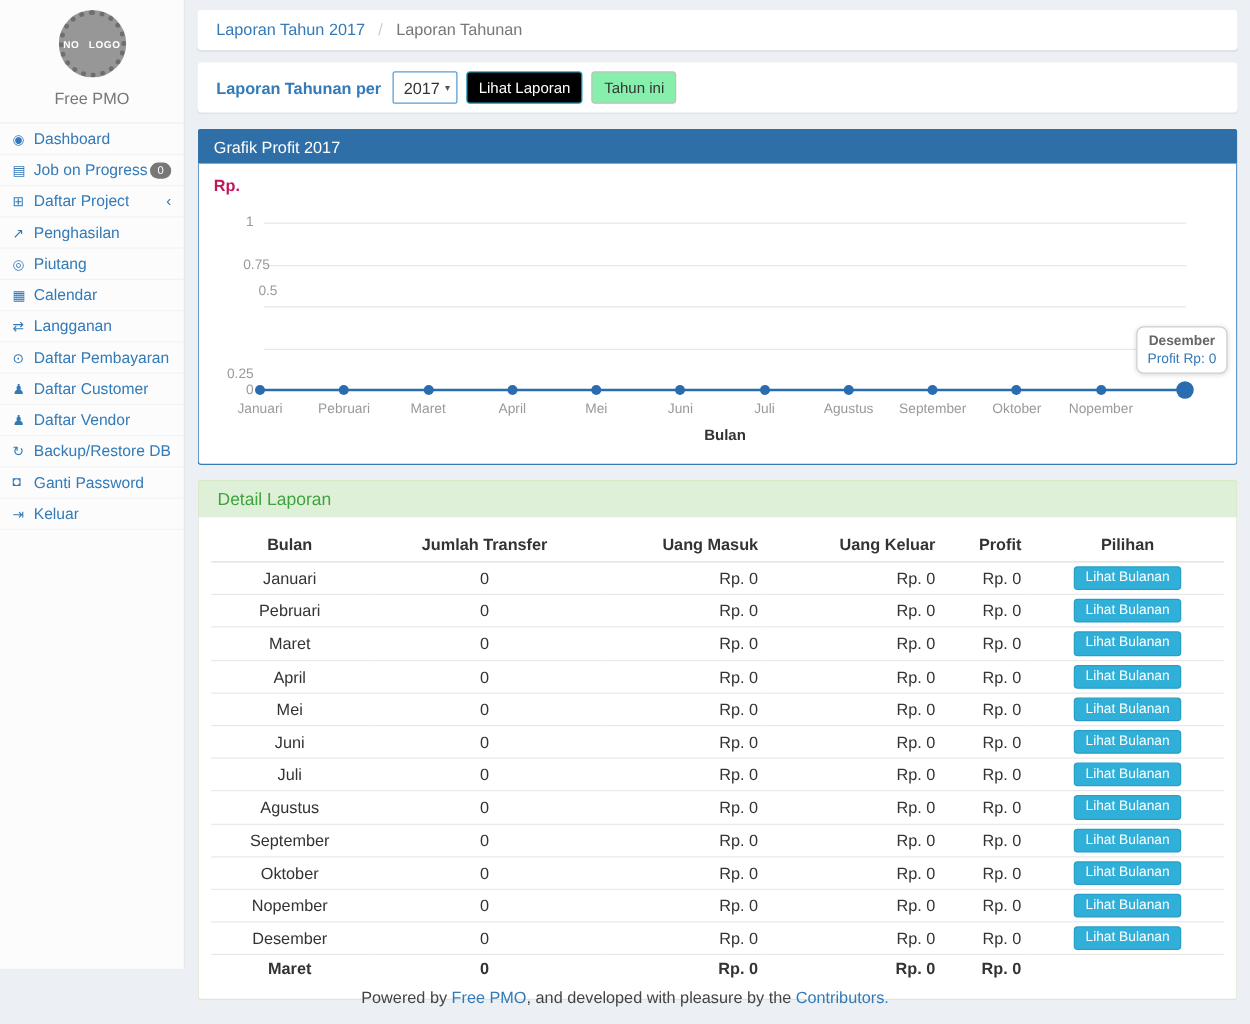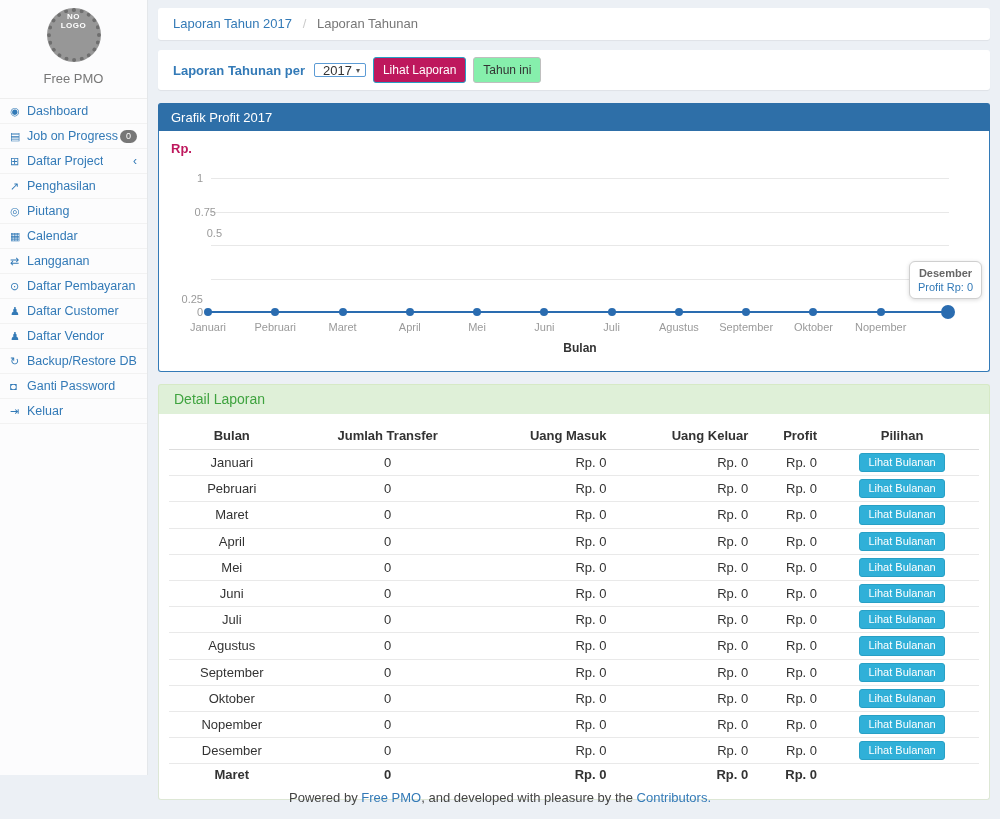--- a/index.html
+++ b/index.html
@@ -11,21 +11,21 @@
     color:#333;
   }
   .app { display:flex; height:775px; }
 
   
   .sidebar { width:148px; flex:none; background:#fcfcfd; border-right:1px solid #e4e7ea; }
   .logo-area { padding:8px 0 12px; border-bottom:1px solid #eee; text-align:center; }
   .logo-circle {
     width:54px; height:54px; margin:0 auto; border-radius:50%;
     background:#979797; border:4px dotted #6e6e6e;
-    display:flex; flex-direction:column; align-items:center; justify-content:flex-start;
+    display:flex; align-items:center; justify-content:space-between;
     color:#fff; font-size:8px; font-weight:bold; letter-spacing:.5px;
   }
   .brand { margin-top:9px; color:#777; font-size:13px; }
   .menu-item {
     display:flex; align-items:center; padding:5px 10px;
     border-bottom:1px solid #f2f2f2; color:#337ab7; font-size:12.5px;
     text-decoration:none; cursor:pointer; background:transparent;
   }
   .mi-icon { width:17px; flex:none; font-size:11px; color:#337ab7; }
   .mi-label { white-space:nowrap; overflow:hidden; }
@@ -36,27 +36,27 @@
   .content { flex:1; padding:8px 10px 0; }
   .panel { background:#fff; border-radius:3px; box-shadow:0 1px 1px rgba(0,0,0,.06); }
   .breadcrumb-panel { height:32px; line-height:32px; padding:0 15px; font-size:13px; margin-bottom:10px; }
   .bc-link { color:#337ab7; text-decoration:none; cursor:pointer; }
   .bc-sep { color:#ccc; margin:0 7px; }
   .bc-current { color:#777; }
 
   .control-panel { height:40px; display:flex; align-items:center; gap:7px; padding:17px 15px; margin-bottom:13px; }
   .control-label { color:#337ab7; font-weight:bold; font-size:13px; margin-right:2px; }
   .year-select {
-    width:52px; height:14px; border:1px solid #5b9bd5; border-radius:2px; background:#fff;
+    width:52px; height:26px; border:1px solid #5b9bd5; border-radius:2px; background:#fff;
     display:flex; align-items:center; justify-content:space-between; padding:0 5px 0 8px;
     font-size:13px; color:#333; cursor:pointer;
   }
   .caret { font-size:8px; color:#555; }
   .btn { height:26px; border-radius:3px; font-size:12px; padding:0 9px; cursor:pointer; font-family:inherit; }
-  .btn-info { background:#be185d; border:1px solid #28a0c5; color:#fff; }
+  .btn-info { background:#000000; border:1px solid #28a0c5; color:#fff; }
   .btn-default { background:#86efac; border:1px solid #bfbfbf; color:#333;text-align:right; }
 
   
   .chart-panel { margin-bottom:12px; }
   .chart-header {
     background:#2e6fa8; color:#fff; font-size:13px; line-height:27px; padding:0 12px;
     border:1px solid #2e6fa8; border-bottom:none; border-radius:3px 3px 0 0;
   }
   .chart-body {
     position:relative; height:241px; background:#fff;

